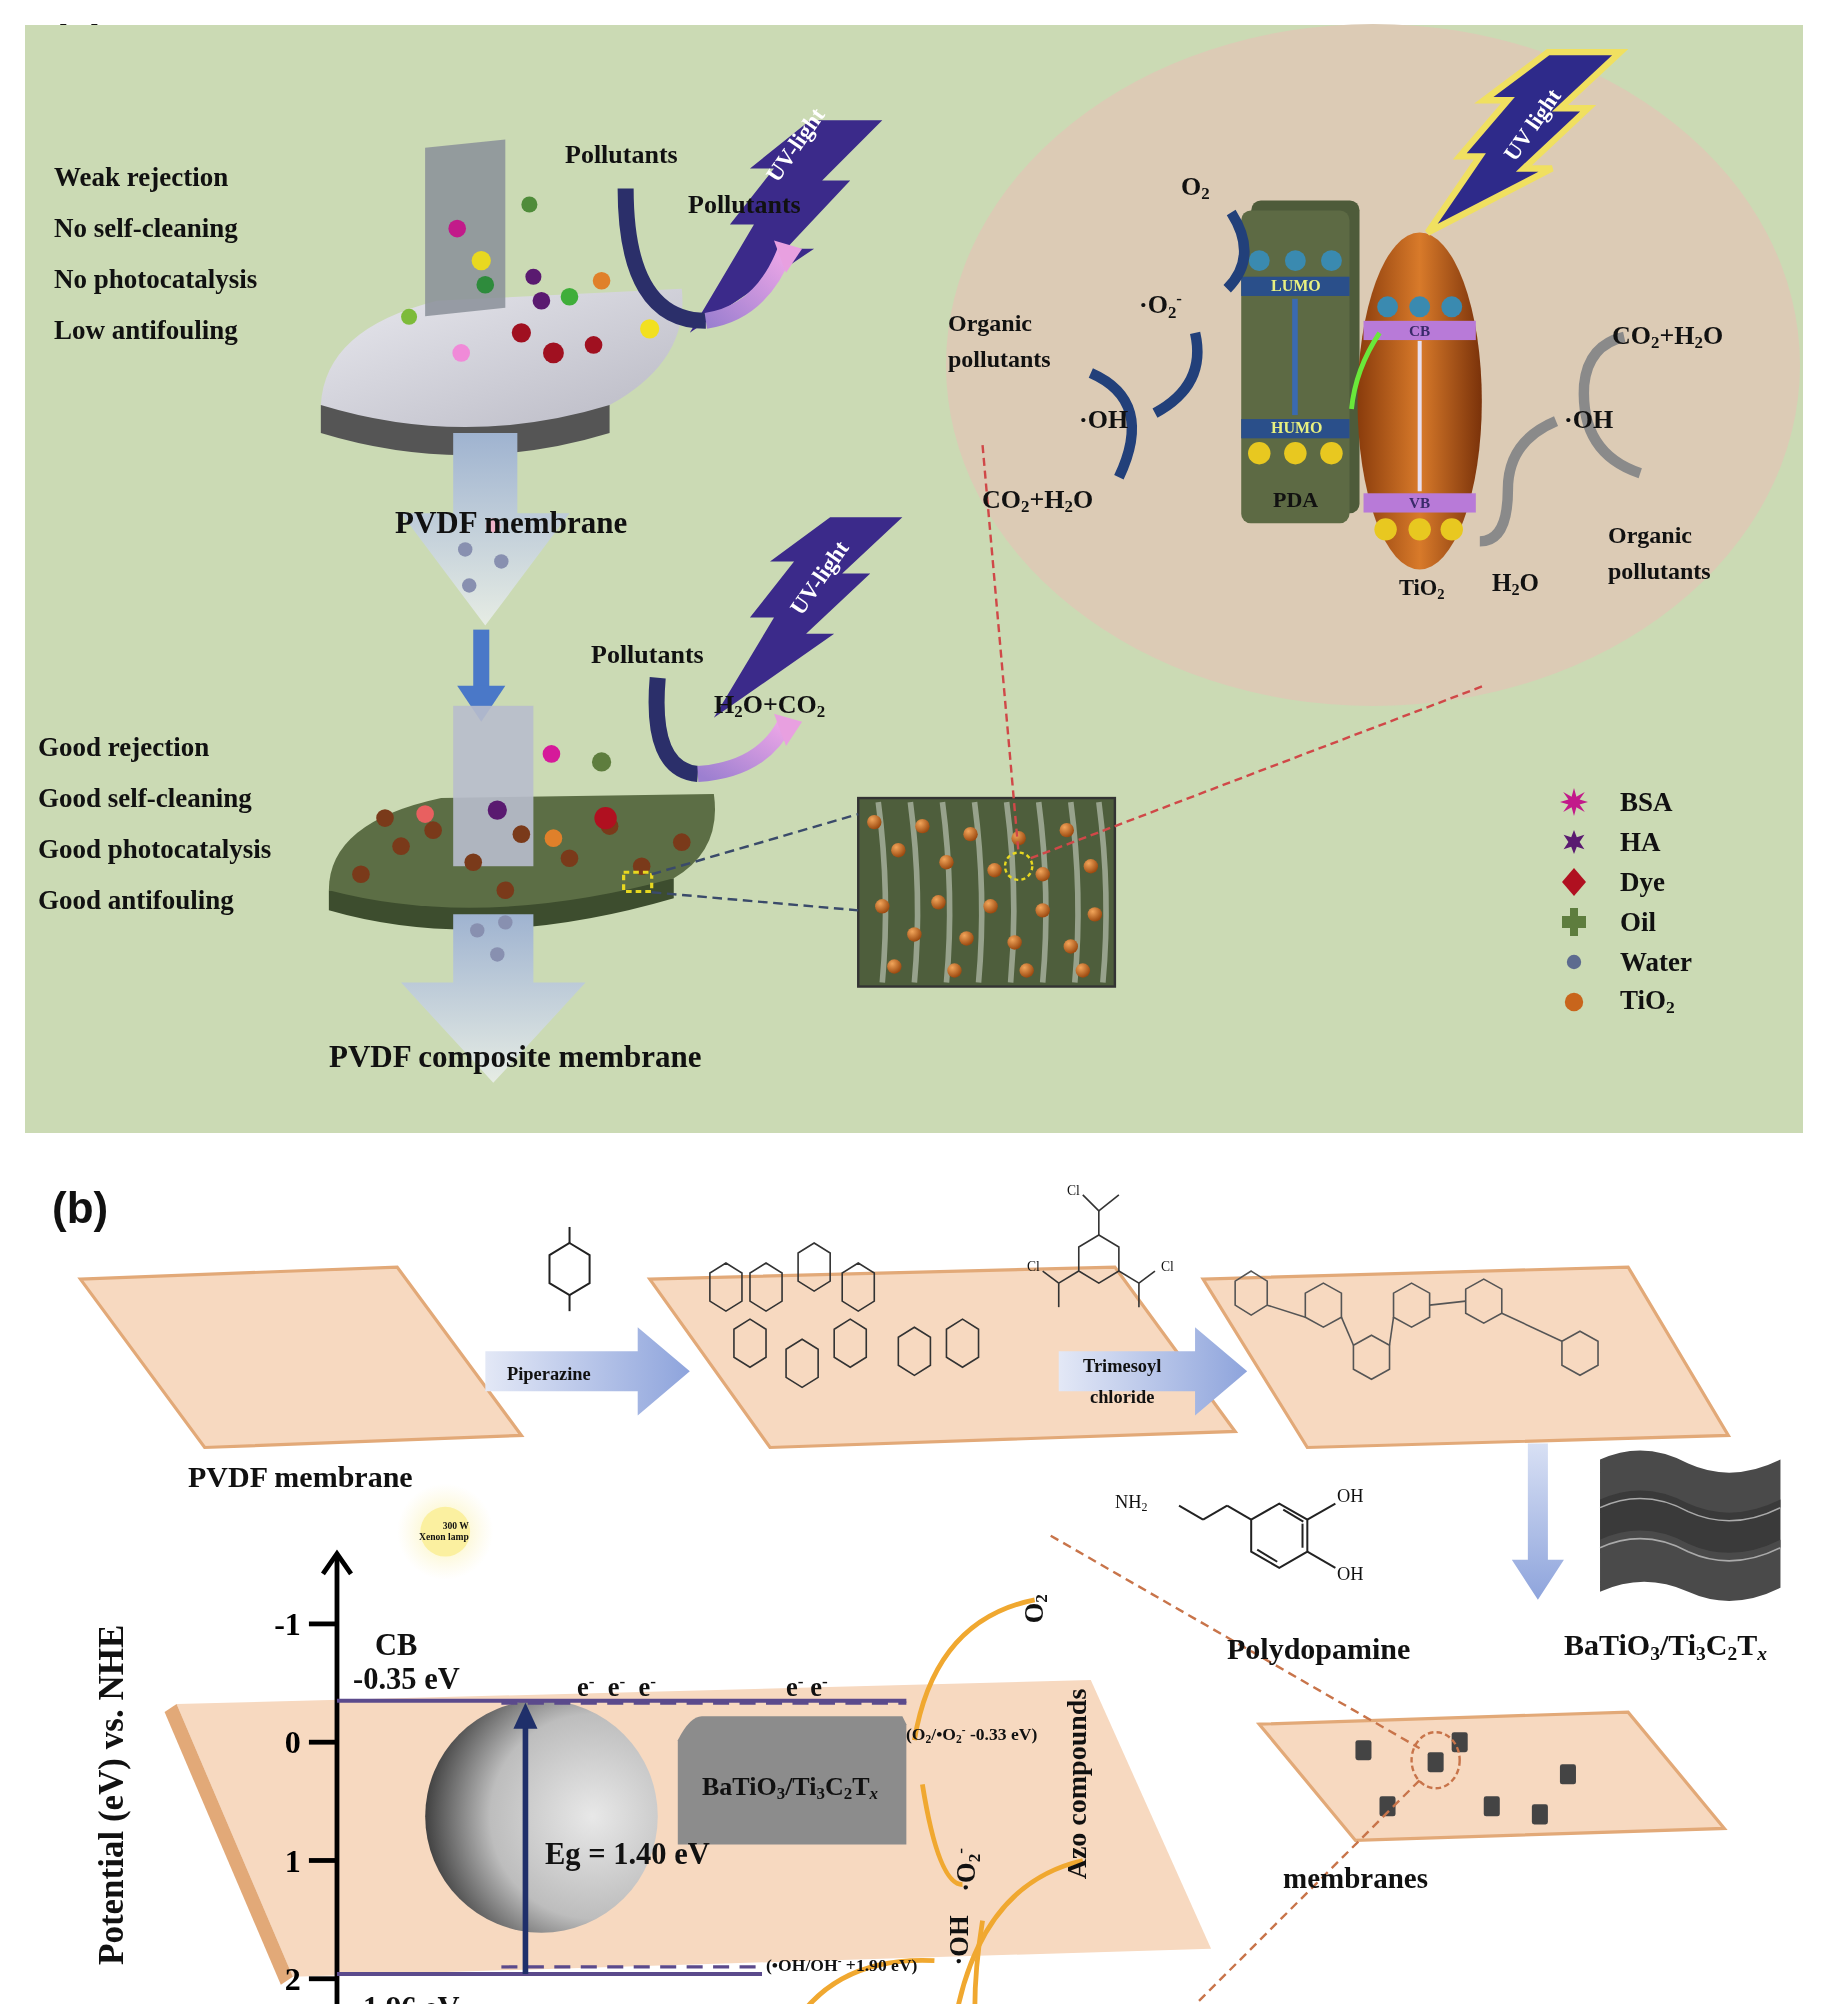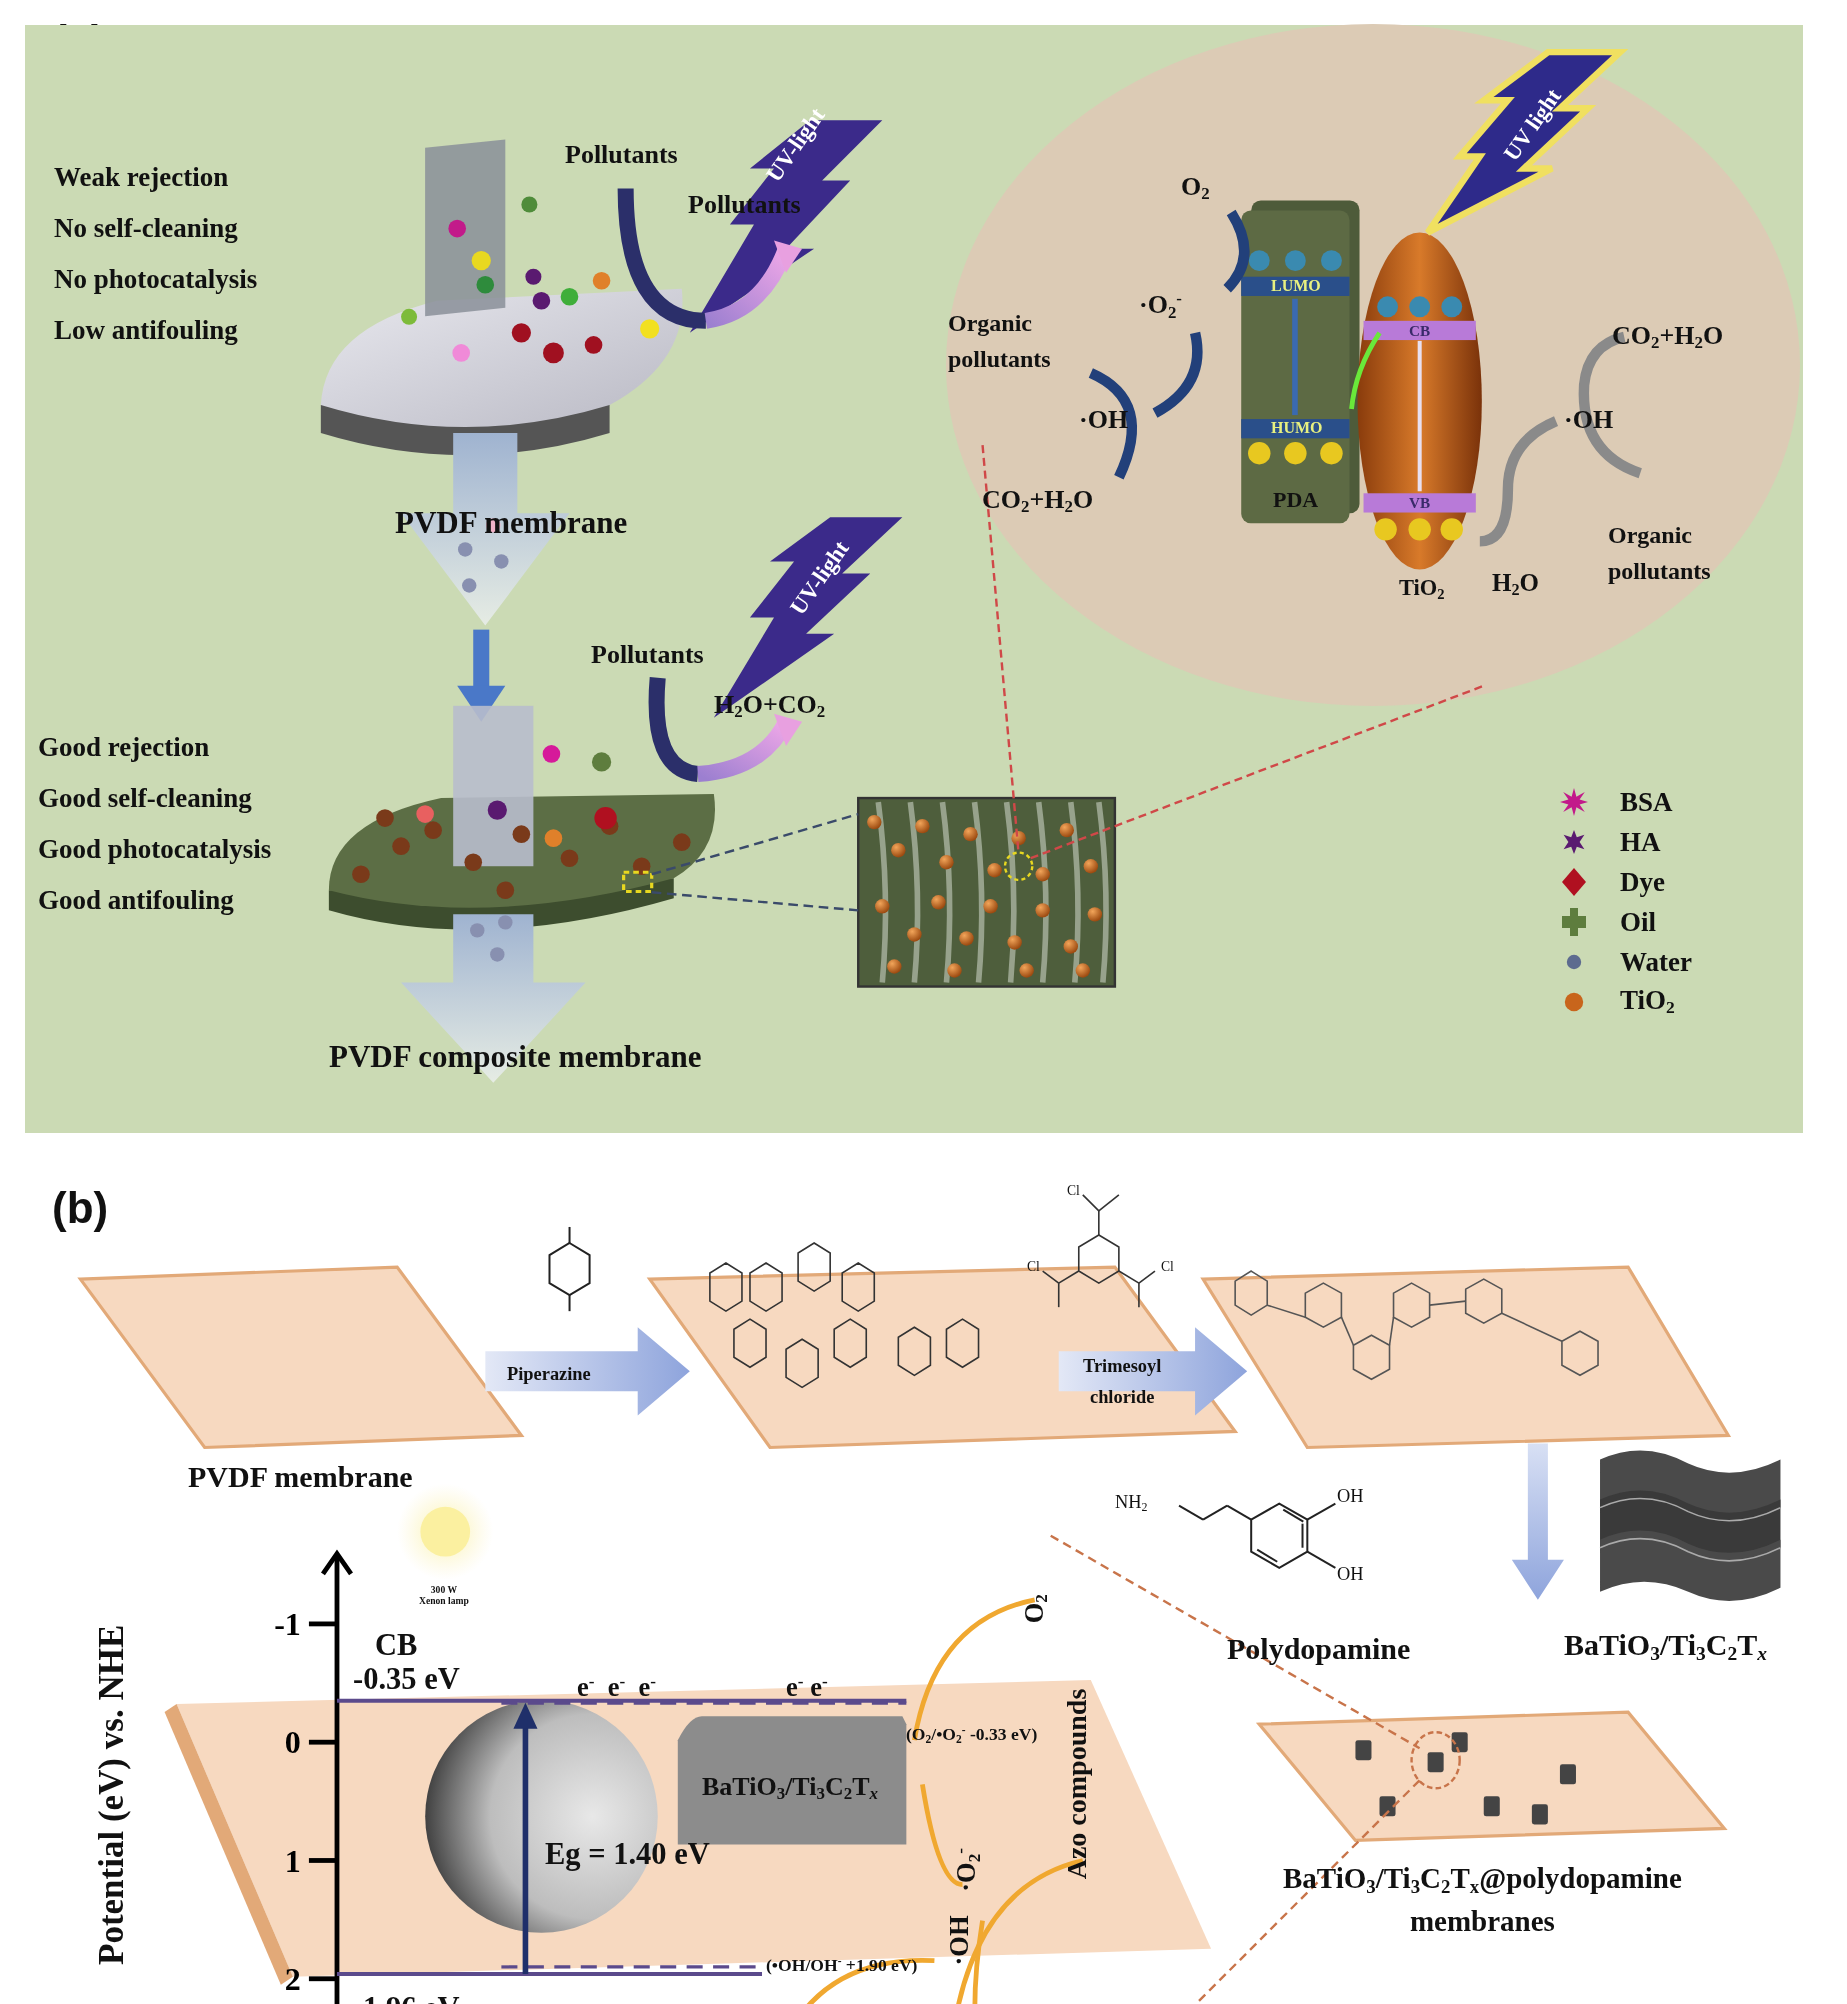--- a/index.html
+++ b/index.html
@@ -477,24 +477,23 @@
 </div>
 <div class="abs" style="left:1027px; top:1259px; font-size:13.6px;">Cl</div>
 <div class="abs" style="left:1161px; top:1259px; font-size:13.6px;">Cl</div>
 <div class="abs" style="left:1067px; top:1183px; font-size:13.6px;">Cl</div>
 <div class="abs" style="left:1115px; top:1492px; font-size:18.4px;">NH<span class="sub">2</span></div>
 <div class="abs" style="left:1337px; top:1486px; font-size:18.4px;">OH</div>
 <div class="abs" style="left:1337px; top:1564px; font-size:18.4px;">OH</div>
 <div class="abs t" style="left:1227px; top:1632px; font-size:30px;">Polydopamine</div>
 <div class="abs t" style="left:1564px; top:1628px; font-size:30px;">BaTiO<span class="sub">3</span>/Ti<span class="sub">3</span>C<span class="sub">2</span>T<span class="sub"><i>x</i></span></div>
 <div class="abs t" style="left:1283px; top:1861px; font-size:29px; text-align:center; line-height:34px;">
-  <div>BaTiO<span class="sub">3</span>/Ti<span class="sub">3</span>C<span class="sub">2</span>T<span class="sub">x</span>@polydopamine</div>
   <div>membranes</div>
 </div>
-<div class="abs t" style="left:419px; top:1584px; font-size:9.6px; text-align:center; line-height:11.2px;">
+<div class="abs t" style="left:419px; top:1520px; font-size:9.6px; text-align:right; line-height:11.2px;">
   <div>300 W</div>
   <div>Xenon lamp</div>
 </div>
 
 <div class="abs t" style="left:92px; top:1845px; font-size:35px; transform-origin:0 0; transform:rotate(-90deg) translate(-120px,0);">Potential (eV) vs. NHE</div>
 <div class="abs t" style="left:375px; top:1628px; font-size:30.5px;">CB</div>
 <div class="abs t" style="left:353px; top:1662px; font-size:30.5px;">-0.35 eV</div>
 <div class="abs t" style="left:363px; top:1991px; font-size:30.5px;">1.96 eV</div>
 
 <div class="abs t" style="left:545px; top:1837px; font-size:30.5px;">Eg = 1.40 eV</div>

